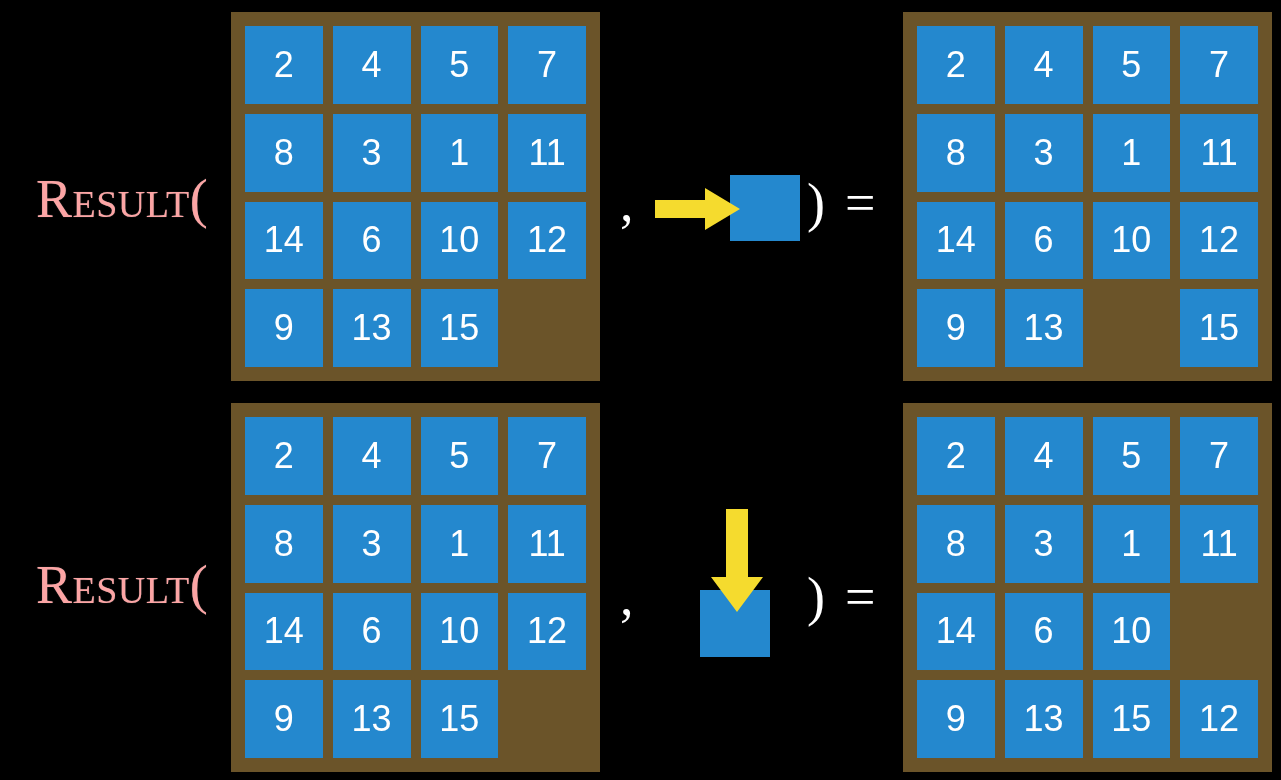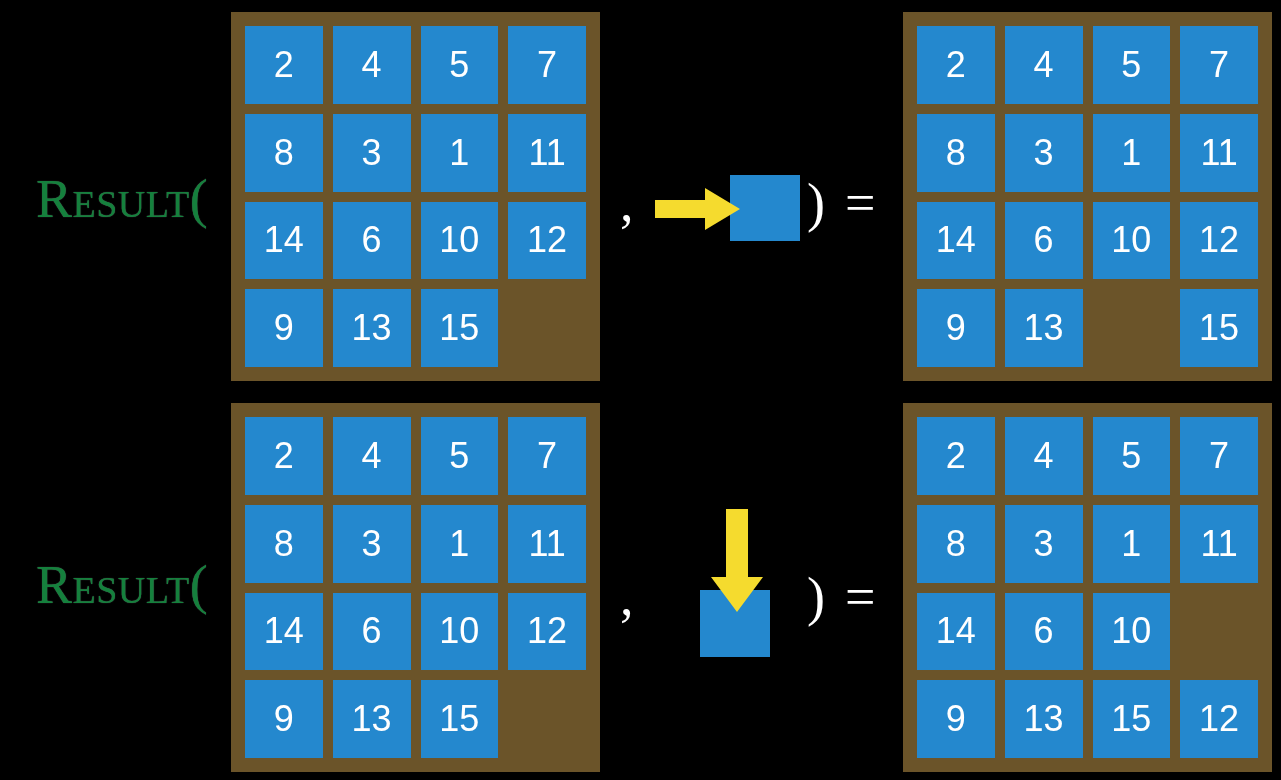--- a/index.html
+++ b/index.html
@@ -30,21 +30,21 @@
     position: absolute;
     left: 0;
     width: 1281px;
   }
   .eq-row.row-1 { top: 0px;   height: 392px; }
   .eq-row.row-2 { top: 392px; height: 388px; }
 
   
   .result-label {
     position: absolute;
-    color: #15803d;
+    color: #fca5a5;
     font-family: "Liberation Serif", serif;
     font-variant: small-caps;
     font-size: 54px;
     line-height: 1;
     letter-spacing: 0.5px;
     white-space: nowrap;
     text-shadow: 0 0 1px rgba(255,255,255,0.35);
   }
   .row-1 .result-label { left: 36px; top: 172px; }
   .row-2 .result-label { left: 36px; top: 558px; }

